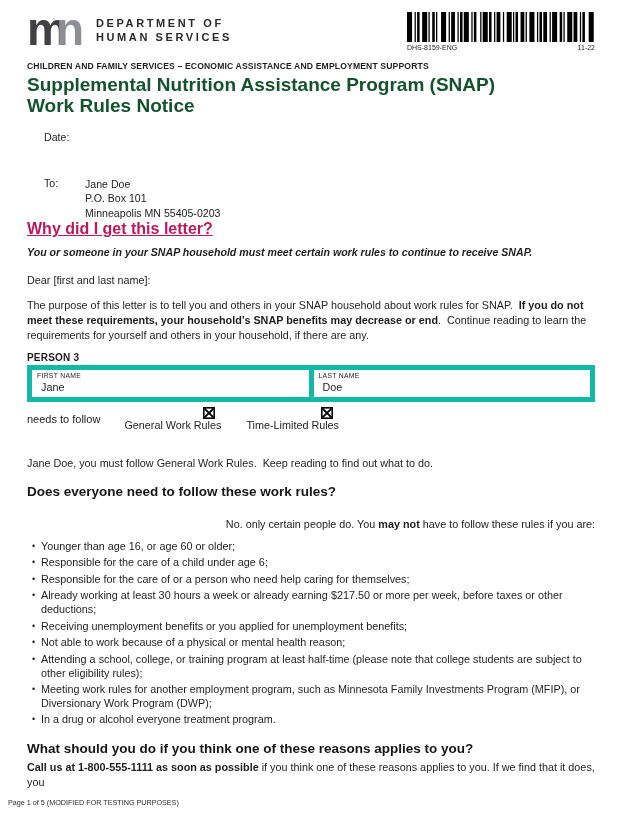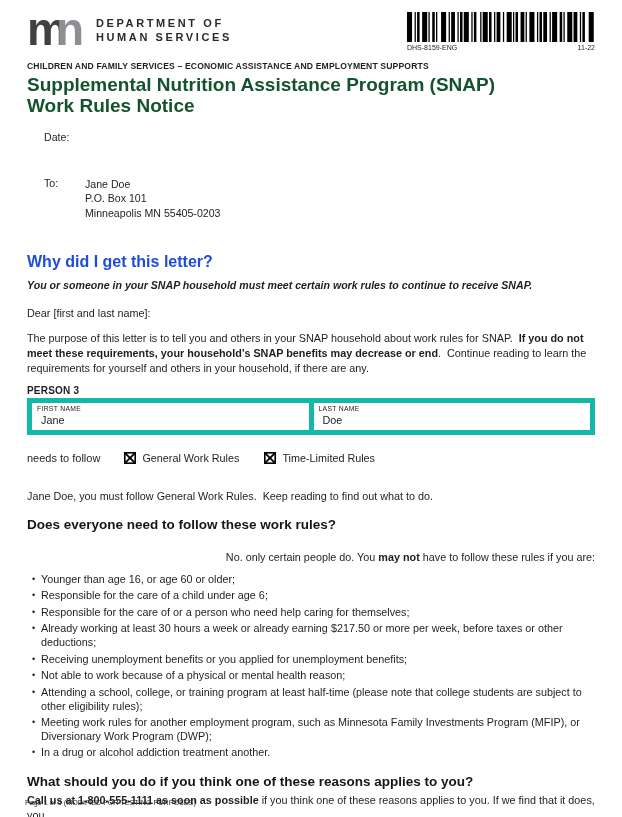--- a/index.html
+++ b/index.html
@@ -24,50 +24,50 @@
   
   .info-row{display:flex;margin-top:14px;padding-left:17px;}
   .info-left{width:334px;flex:0 0 334px;font-size:10.6px;}
   .date-line{line-height:14px;}
   .to-row{display:flex;margin-top:33px;}
   .to-label{width:41px;flex:0 0 41px;}
   .addr-block{line-height:14.4px;}
   .info-right{flex:1;font-size:10.6px;}
   .info-line{line-height:18.6px;}
   
-  .h1{font-size:16px;font-weight:bold;margin-top:33px;color:#1d4ed8;}
+  .h1{font-size:16px;font-weight:bold;color:#be185d;text-decoration:underline;}
   .intro-italic{margin-top:7px;font-size:10.6px;font-weight:bold;font-style:italic;line-height:14.5px;}
   .para{font-size:10.8px;line-height:15px;white-space:pre-wrap;}
   .salutation{margin-top:13px;}
   .purpose{margin-top:10px;}
   .b{font-weight:bold;}
   
   .person-label{margin-top:9px;font-size:10px;font-weight:bold;letter-spacing:0.2px;}
   .person-table{width:100%;border-collapse:collapse;margin-top:2px;table-layout:fixed;}
   .person-table td{border:5px solid #14b8a6;padding:2px 4px 3px 5px;vertical-align:top;}
   .cell-label{font-size:6.8px;letter-spacing:0.3px;color:#232325;}
   .cell-value{font-size:10.8px;margin-top:2px;padding-left:4px;line-height:13px;}
-  .needs-row{display:flex;align-items:center;margin-top:17px;font-size:11px;}
+  .needs-row{display:flex;align-items:center;margin-top:5px;font-size:11px;}
   .needs-label{margin-right:24px;}
-  .cb-group{display:flex;align-items:flex-end;margin-right:25px;}
+  .cb-group{display:flex;align-items:flex-end;margin-right:25px;flex-direction:column;}
   .checkbox{display:inline-flex;width:12px;height:12px;margin-right:6px;flex:0 0 12px;}
   .cb-label{font-size:10.8px;}
   .statement{margin-top:25px;font-weight:normal;}
   
   .h2{font-size:13.5px;font-weight:bold;margin-top:13px;color:#161616;}
   .everyone-intro{margin-top:18px;text-align:right;}
   .bullets{list-style:none;margin:8px 0 0 0;padding:0 0 0 5px;}
   .bullets li{display:flex;font-size:10.8px;line-height:13.9px;margin-bottom:2.6px;}
   .bullet{flex:0 0 9px;font-size:9px;line-height:13.9px;}
   .li-text{flex:1;}
   
   .h2-what{margin-top:14px;}
   .what-para{margin-top:4px;}
   
-  .footer{position:absolute;left:25px;bottom:10px;font-size:7.2px;color:#2c2c2e;}
+  .footer{position:absolute;left:8px;bottom:10px;font-size:7.2px;color:#2c2c2e;}
 </style>
 </head>
 <body>
 
 <div class="page">
 
   <div class="header-row">
     <div class="logo-group">
       <div class="mn-logo"><span class="logo-m">m</span><span class="logo-n">n</span></div>
       <div class="dept-name">
@@ -234,21 +234,21 @@
         <span class="li-text">Attending a school, college, or training program at least half-time (please note that college students are subject to other eligibility rules);</span>
       </li>
 
       <li>
         <span class="bullet">•</span>
         <span class="li-text">Meeting work rules for another employment program, such as Minnesota Family Investments Program (MFIP), or Diversionary Work Program (DWP);</span>
       </li>
 
       <li>
         <span class="bullet">•</span>
-        <span class="li-text">In a drug or alcohol addiction treatment another.</span>
+        <span class="li-text">In a drug or alcohol everyone treatment program.</span>
       </li>
     </ul>
 
   <div class="h2 h2-what">What should you do if you think one of these reasons applies to you?</div>
   <div class="para what-para"><span class="b">Call us at 1-800-555-1111 as soon as possible</span><span> if you think one of these reasons applies to you. If we find that it does, you </span></div>
 
   <div class="footer">Page 1 of 5 (MODIFIED FOR TESTING PURPOSES)</div>
 
 </div>
 

